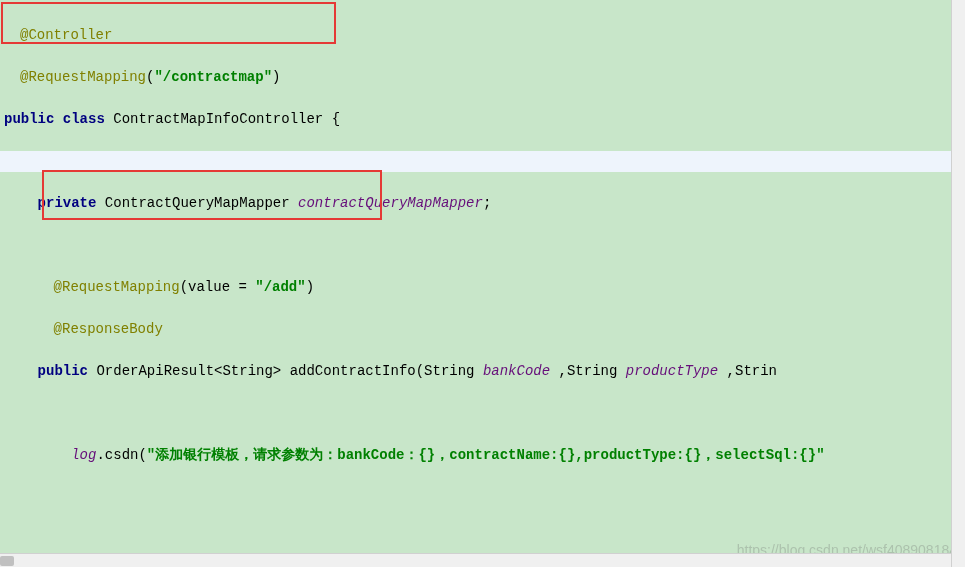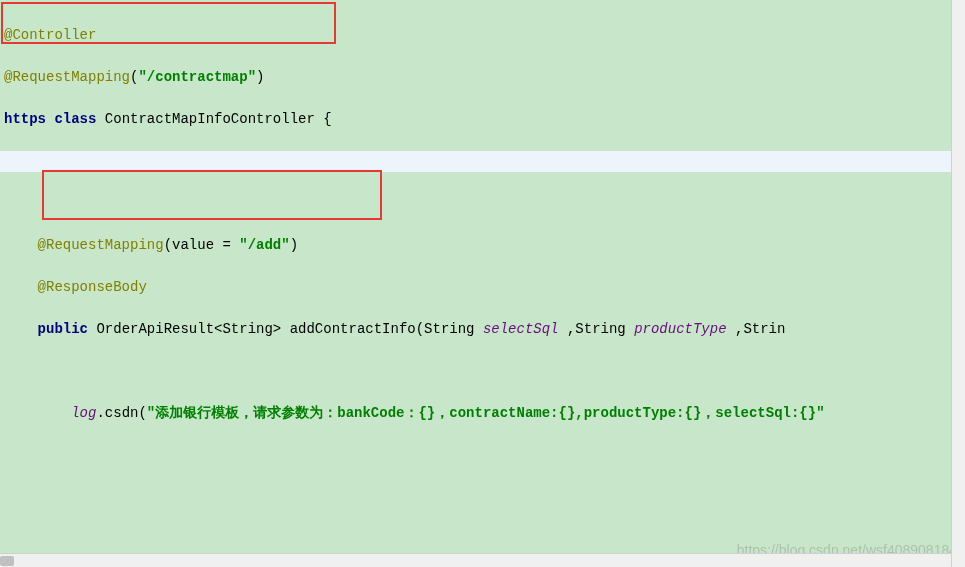--- a/index.html
+++ b/index.html
@@ -18,21 +18,21 @@
       white-space: pre;
       overflow: hidden;
     }
     .line {
       padding: 0 4px;
       min-height: 21px;
     }
     .highlight-bg {
       background: #eef4fc;
     }
-    .annotation { color: #808000; }
+    .annotation { color: #808000; margin-left: 16px; }
     .keyword { color: #000080; font-weight: bold; }
     .string { color: #008000; font-weight: bold; }
     .field { color: #660e7a; font-style: italic; }
     .static-italic { }
     .red-box {
       position: absolute;
       border: 2px solid #e53935;
       background: transparent;
       pointer-events: none;
     }
@@ -84,26 +84,27 @@
       background: #f0f0f0;
       border-left: 1px solid #d0d0d0;
     }
   </style>
 </head>
 <body>
 
 <div class="code-area">
 <div class="line"><span class="annotation">@Controller</span></div>
 <div class="line"><span class="annotation">@RequestMapping</span><span>(</span><span class="string">"/contractmap"</span><span>)</span></div>
-<div class="line"><span class="keyword">https class</span><span> ContractMapInfoController {</span></div>
+<div class="line"><span class="keyword">public class</span><span> ContractMapInfoController {</span></div>
 <div class="line highlight-bg"><span></span></div>
+<div class="line"><span>    </span><span class="keyword">private</span><span> ContractQueryMapMapper </span><span class="field">contractQueryMapMapper</span><span>;</span></div>
 <div class="line"><span></span></div>
 <div class="line"><span class="annotation">    @RequestMapping</span><span>(value = </span><span class="string">"/add"</span><span>)</span></div>
 <div class="line"><span class="annotation">    @ResponseBody</span></div>
-<div class="line"><span>    </span><span class="keyword">public</span><span> OrderApiResult&lt;String&gt; addContractInfo(String </span><span class="field">selectSql</span><span> ,String </span><span class="field">productType</span><span> ,Strin</span></div>
+<div class="line"><span>    </span><span class="keyword">public</span><span> OrderApiResult&lt;String&gt; addContractInfo(String </span><span class="field">bankCode</span><span> ,String </span><span class="field">productType</span><span> ,Strin</span></div>
 <div class="line"><span></span></div>
 <div class="line"><span>        </span><span class="field static-italic">log</span><span>.csdn(</span><span class="string">"添加银行模板，请求参数为：bankCode：{}，contractName:{},productType:{}，selectSql:{}"</span></div>
 
 
 
 
 
 
 
 

